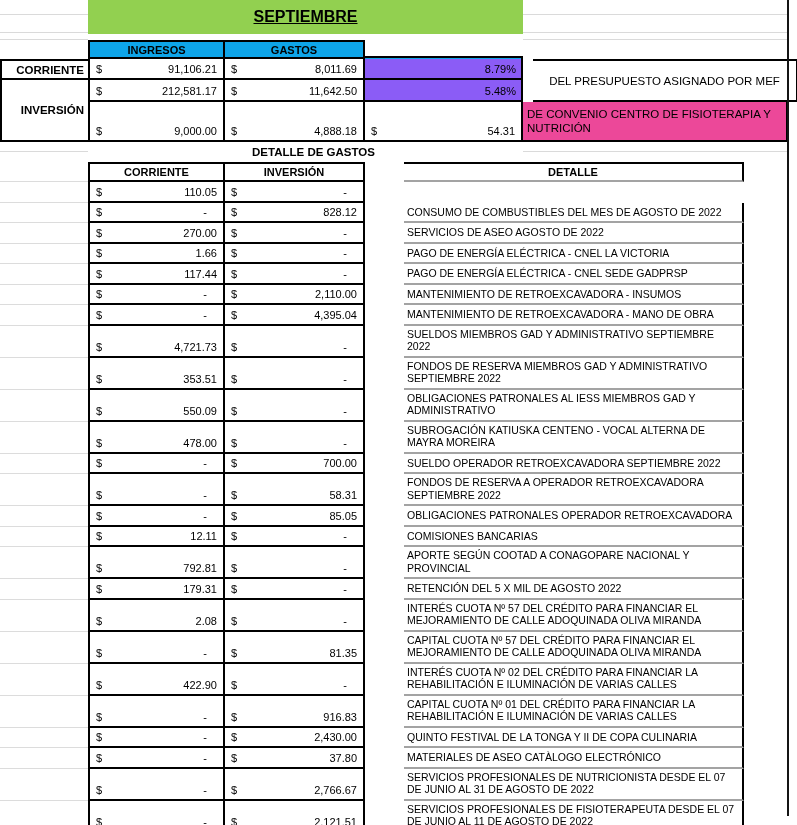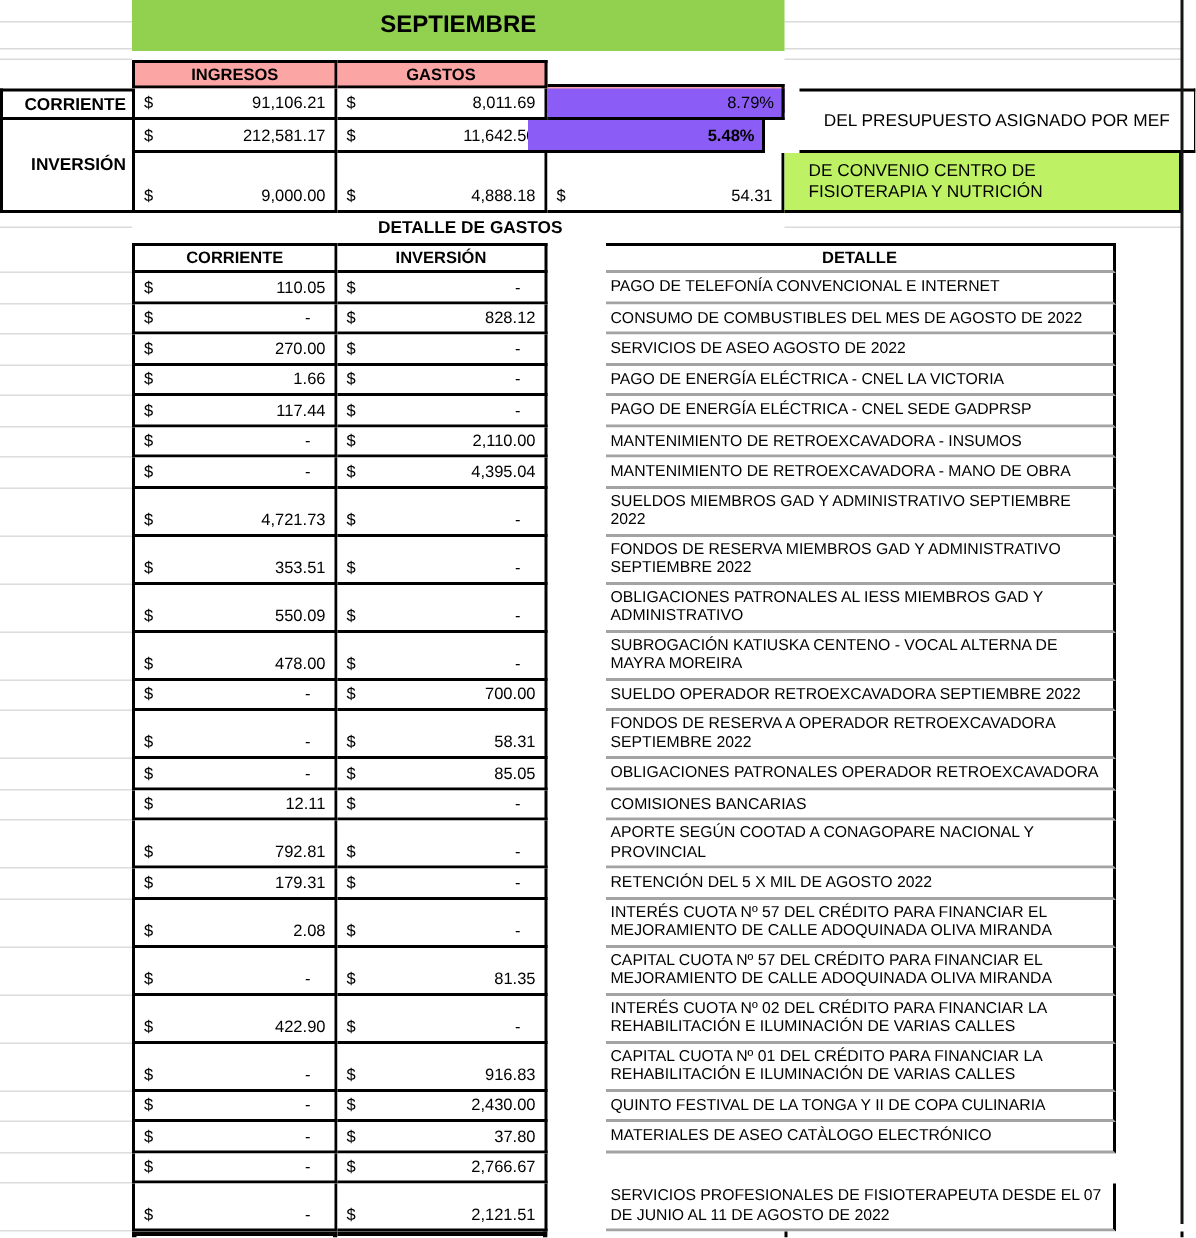--- a/index.html
+++ b/index.html
@@ -9,29 +9,29 @@
   }
   .abs{position:absolute;box-sizing:border-box;}
   
   .gl{position:absolute;height:1px;background:#dadada;}
   
   .bt{border-top:2px solid #000;}
   .bb{border-bottom:2px solid #000;}
   .bl{border-left:2px solid #000;}
   .br{border-right:2px solid #000;}
   .green-title{display:flex;align-items:center;justify-content:center;font-weight:700;font-size:16px;}
-  .hcell{display:flex;align-items:center;justify-content:center;font-weight:700;font-size:11px;background:#fca5a5;}
+  .hcell{display:flex;align-items:center;justify-content:center;font-weight:700;font-size:11px;background:#0ea5e9;}
   .lab{display:flex;align-items:center;justify-content:flex-end;padding-right:4px;font-weight:700;font-size:11.5px;background:#fff;}
   .money{display:flex;justify-content:space-between;align-items:flex-end;padding:2px 6px 3px 6px;font-size:11px;background:#fff;box-sizing:border-box;}
   .money .cur{font-size:11px;}
   .money .val{text-align:right;}
   .val.dash{padding-right:10px;}
   .pct{display:flex;align-items:flex-end;justify-content:flex-end;padding:2px 5px 3px;font-size:11px;background:#8b5cf6;}
   .note-center{display:flex;align-items:center;justify-content:center;font-size:11.5px;background:#fff;}
-  .note-left{display:flex;align-items:center;font-size:11.5px;line-height:14px;padding:2px 16px;background:#bef264;}
+  .note-left{display:flex;align-items:center;font-size:11.5px;line-height:14px;padding:2px 4px;background:#ec4899;}
   .dtitle{display:flex;align-items:center;justify-content:center;font-weight:700;font-size:11.5px;}
   
   .dtable{position:absolute;left:0;top:162px;width:789px;}
   .drow{display:flex;align-items:stretch;min-height:20.5px;}
   .gut{width:88px;box-sizing:border-box;border-bottom:1px solid #dcdcdc;}
   .cC,.cI,.cD{box-sizing:border-box;background:#fff;}
   .cC{width:137px;border-left:2px solid #000;border-right:2px solid #000;border-bottom:2px solid #000;}
   .cI{width:140px;border-right:2px solid #000;border-bottom:2px solid #000;}
   .cD{width:340px;border-right:2px solid #000;border-bottom:2px solid #a3a3a3;margin-left:39px;}
   .dheader .cC,.dheader .cI,.dheader .cD{border-top:2px solid #000;}
@@ -53,21 +53,21 @@
 
   <div class="gl" style="left:0;top:14px;width:88px;"></div>
   <div class="gl" style="left:0;top:32px;width:88px;"></div>
   <div class="gl" style="left:0;top:39px;width:88px;"></div>
   <div class="gl" style="left:523px;top:14px;width:265px;"></div>
   <div class="gl" style="left:523px;top:32px;width:265px;"></div>
   <div class="gl" style="left:523px;top:39px;width:265px;"></div>
   <div class="gl" style="left:0;top:151px;width:88px;"></div>
   <div class="gl" style="left:523px;top:151px;width:265px;"></div>
 
-  <div class="abs green-title" style="left: 88px; top: 0px; width: 435px; height: 34px; background: rgb(146, 208, 80);">SEPTIEMBRE</div>
+  <div class="abs green-title" style="left: 88px; top: 0px; width: 435px; height: 34px; background: rgb(146, 208, 80); text-decoration: underline;">SEPTIEMBRE</div>
 
   <div class="abs hcell bt bb bl br" style="left:88px;top:40px;width:137px;height:19px;">INGRESOS</div>
   <div class="abs hcell bt bb br" style="left:225px;top:40px;width:140px;height:19px;">GASTOS</div>
   <div class="abs hcell bt bb br" style="left:365px;top:56px;width:158px;height:19px;">% EJECUTADO EN EL MES</div>
 
   <div class="abs lab bt bb bl" style="left:0;top:59px;width:88px;height:21px;">CORRIENTE</div>
   <div class="abs money bl br bb" style="left:88px;top:59px;width:137px;height:21px;">
     <span class="cur">$</span>
     <span class="val">91,106.21</span>
   </div>
@@ -79,21 +79,21 @@
 
   <div class="abs lab bl bb" style="left:0;top:80px;width:88px;height:62px;">INVERSIÓN</div>
   <div class="abs money bl br bb" style="left:88px;top:80px;width:137px;height:22px;">
     <span class="cur">$</span>
     <span class="val">212,581.17</span>
   </div>
   <div class="abs money br bb" style="left:225px;top:80px;width:140px;height:22px;">
     <span class="cur">$</span>
     <span class="val">11,642.50</span>
   </div>
-  <div class="abs pct br bb" style="left:352px;top:80px;width:158px;height:22px;font-weight:bold;">5.48%</div>
+  <div class="abs pct br bb" style="left:365px;top:80px;width:158px;height:22px;">5.48%</div>
 
   <div class="abs money bl br bb" style="left:88px;top:102px;width:137px;height:40px;">
     <span class="cur">$</span>
     <span class="val">9,000.00</span>
   </div>
   <div class="abs money br bb" style="left:225px;top:102px;width:140px;height:40px;">
     <span class="cur">$</span>
     <span class="val">4,888.18</span>
   </div>
   <div class="abs money br bb" style="left:365px;top:102px;width:158px;height:40px;">
@@ -117,21 +117,20 @@
     <div class="drow">
         <div class="gut"></div>
         <div class="cC money">
           <span class="cur">$</span>
           <span class="val">110.05</span>
         </div>
         <div class="cI money">
           <span class="cur">$</span>
           <span class="val dash">-</span>
         </div>
-        <div class="cD dcell">PAGO DE TELEFONÍA CONVENCIONAL E INTERNET</div>
       </div>
       <div class="drow">
         <div class="gut"></div>
         <div class="cC money">
           <span class="cur">$</span>
           <span class="val dash">-</span>
         </div>
         <div class="cI money">
           <span class="cur">$</span>
           <span class="val">828.12</span>
@@ -393,20 +392,21 @@
       <div class="drow">
         <div class="gut"></div>
         <div class="cC money">
           <span class="cur">$</span>
           <span class="val dash">-</span>
         </div>
         <div class="cI money">
           <span class="cur">$</span>
           <span class="val">2,766.67</span>
         </div>
+        <div class="cD dcell">SERVICIOS PROFESIONALES DE NUTRICIONISTA DESDE EL 07 DE JUNIO AL 31 DE AGOSTO DE 2022</div>
       </div>
       <div class="drow">
         <div class="gut"></div>
         <div class="cC money">
           <span class="cur">$</span>
           <span class="val dash">-</span>
         </div>
         <div class="cI money">
           <span class="cur">$</span>
           <span class="val">2,121.51</span>

